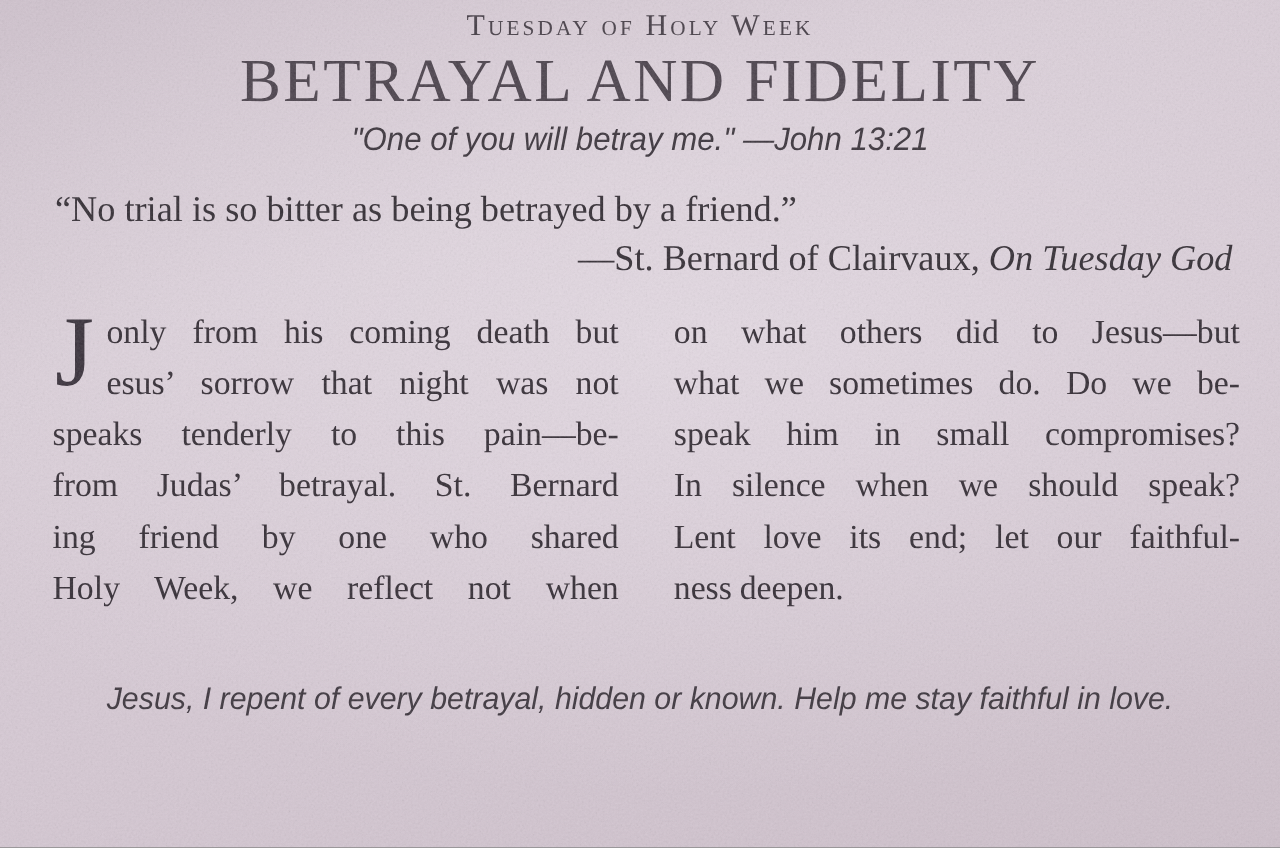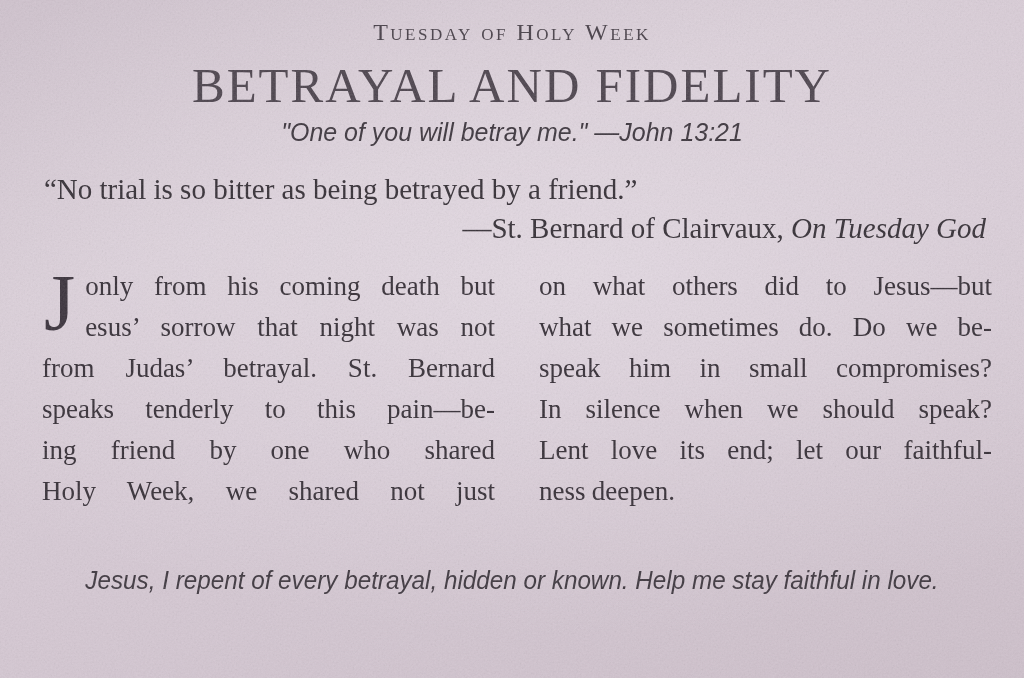--- a/index.html
+++ b/index.html
@@ -16,29 +16,29 @@
     font-family: "Liberation Serif", serif;
   }
   .texture {
     position: absolute; inset: 0;
     pointer-events: none;
     z-index: 5;
   }
   .content { position: relative; z-index: 2; }
 
   .kicker {
-    padding-top: 19px;
+    padding-top: 8px;
     text-align: center;
     font-variant: small-caps;
     font-size: 24px;
     letter-spacing: 2.5px;
     color: #463e47;
   }
   .title {
-    margin-top: 11px;
+    margin-top: 1px;
     text-align: center;
     font-size: 49px;
     letter-spacing: 2px;
     color: #4b424c;
     font-weight: 400;
   }
   .subtitle {
     margin-top: 3px;
     text-align: center;
     font-family: "Liberation Sans", sans-serif;
@@ -106,24 +106,24 @@
       <div class="quote-attr">
         <span>—St. Bernard of Clairvaux, </span><span class="work">On Tuesday God</span>
       </div>
     </div>
 
     <div class="columns">
       <div class="col">
         <span class="dropcap">J</span>
         <div class="line">only from his coming death but</div>
         <div class="line">esus’ sorrow that night was not</div>
+        <div class="line">speaks tenderly to this pain—be-</div>
         <div class="line">from Judas’ betrayal. St. Bernard</div>
-        <div class="line">speaks tenderly to this pain—be-</div>
         <div class="line">ing friend by one who shared</div>
-        <div class="line">Holy Week, we shared not just</div>
+        <div class="line">Holy Week, we reflect not when</div>
       </div>
       <div class="col">
         <div class="line">on what others did to Jesus—but</div>
         <div class="line">what we sometimes do. Do we be-</div>
         <div class="line">speak him in small compromises?</div>
         <div class="line">In silence when we should speak?</div>
         <div class="line">Lent love its end; let our faithful-</div>
         <div class="line line--last">ness deepen.</div>
       </div>
     </div>

